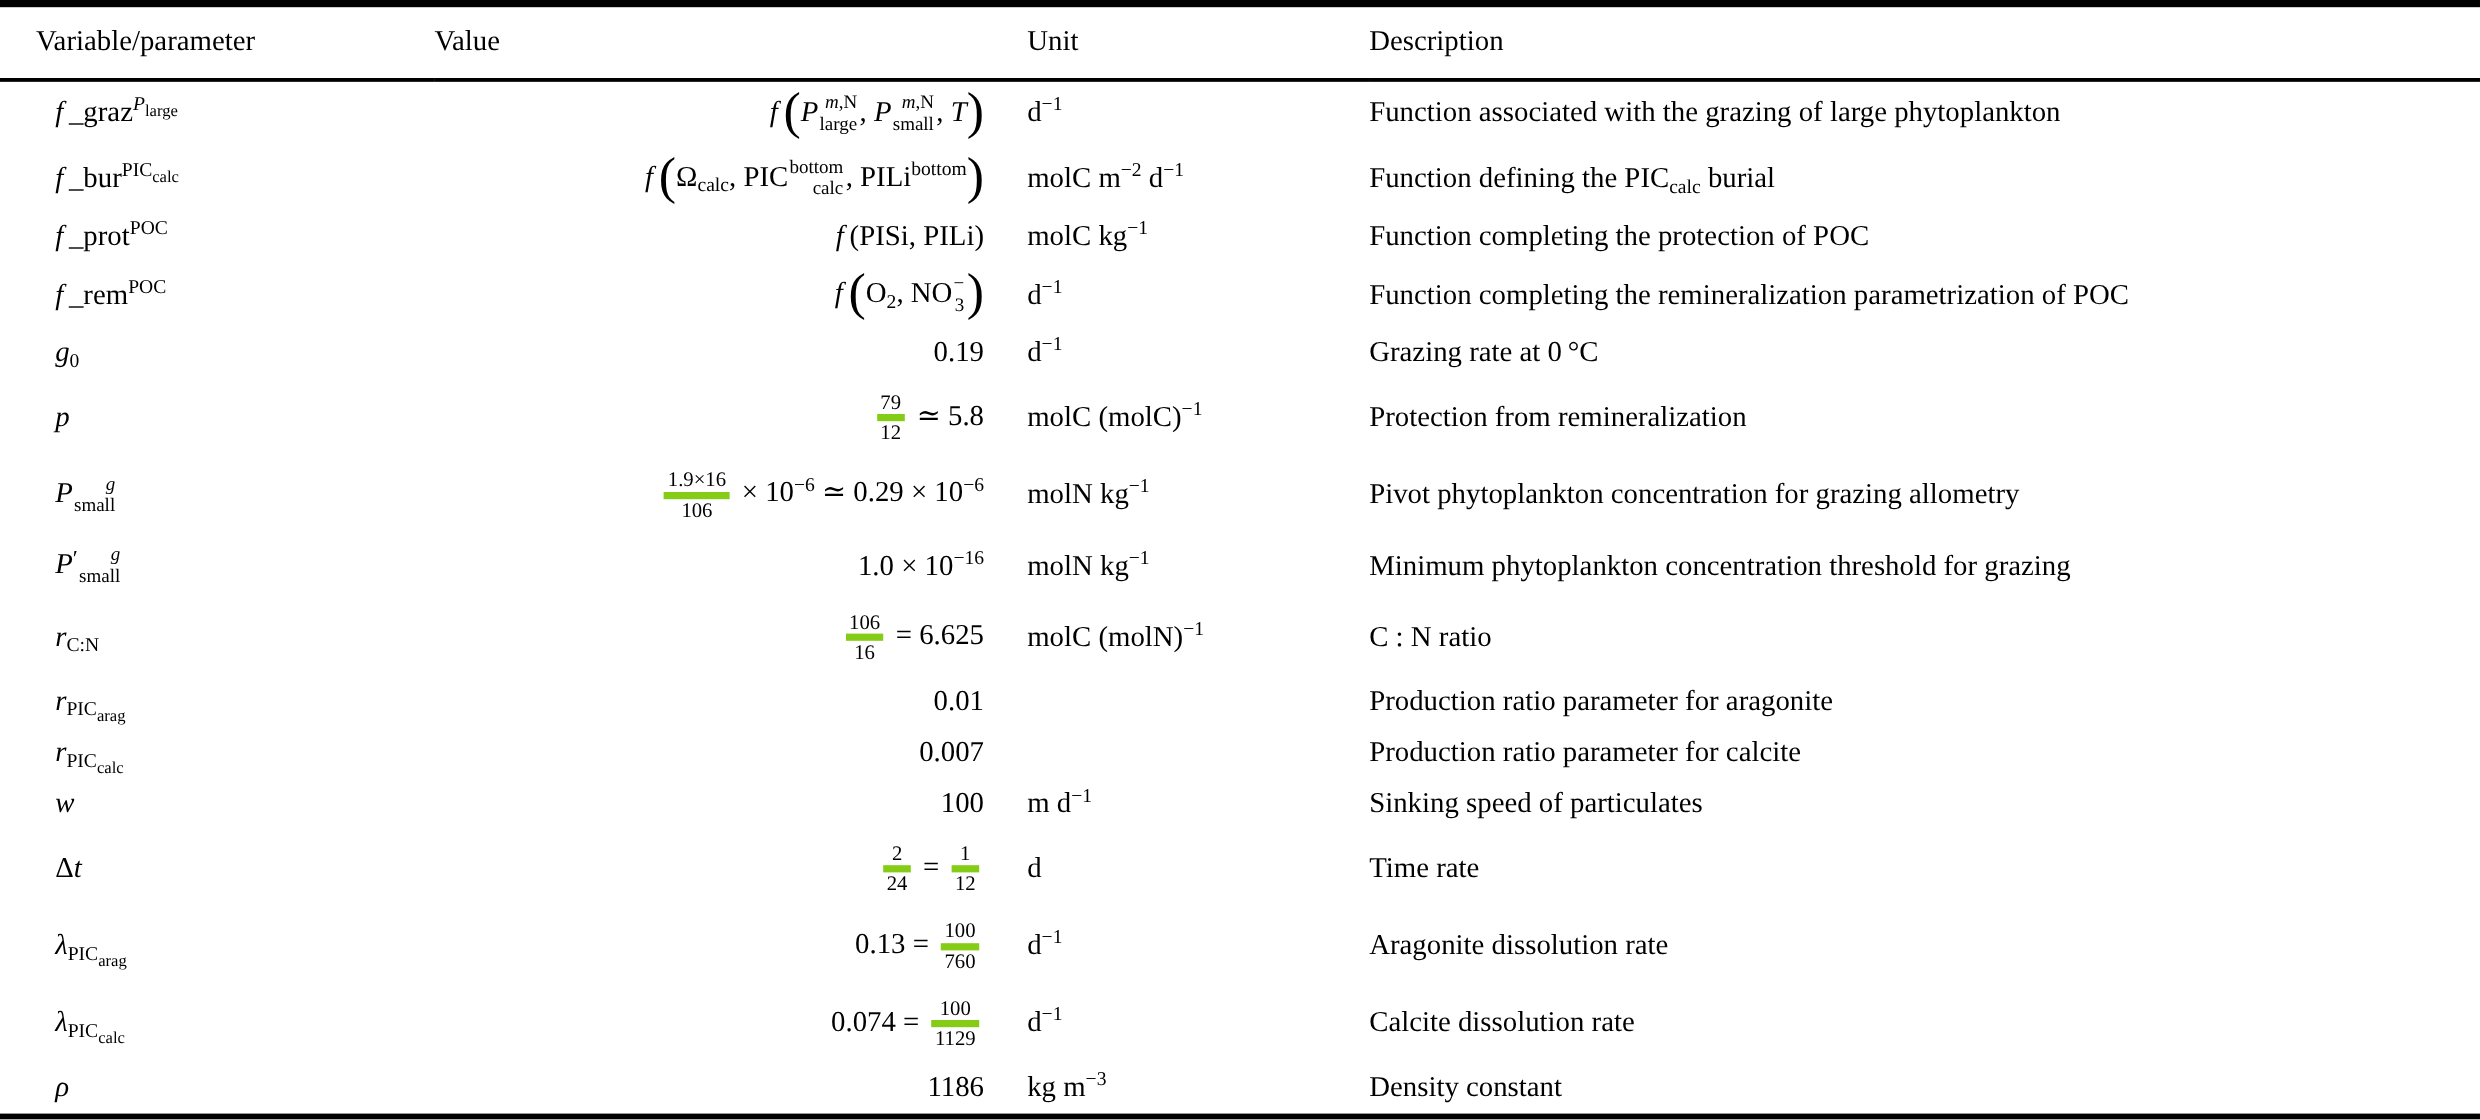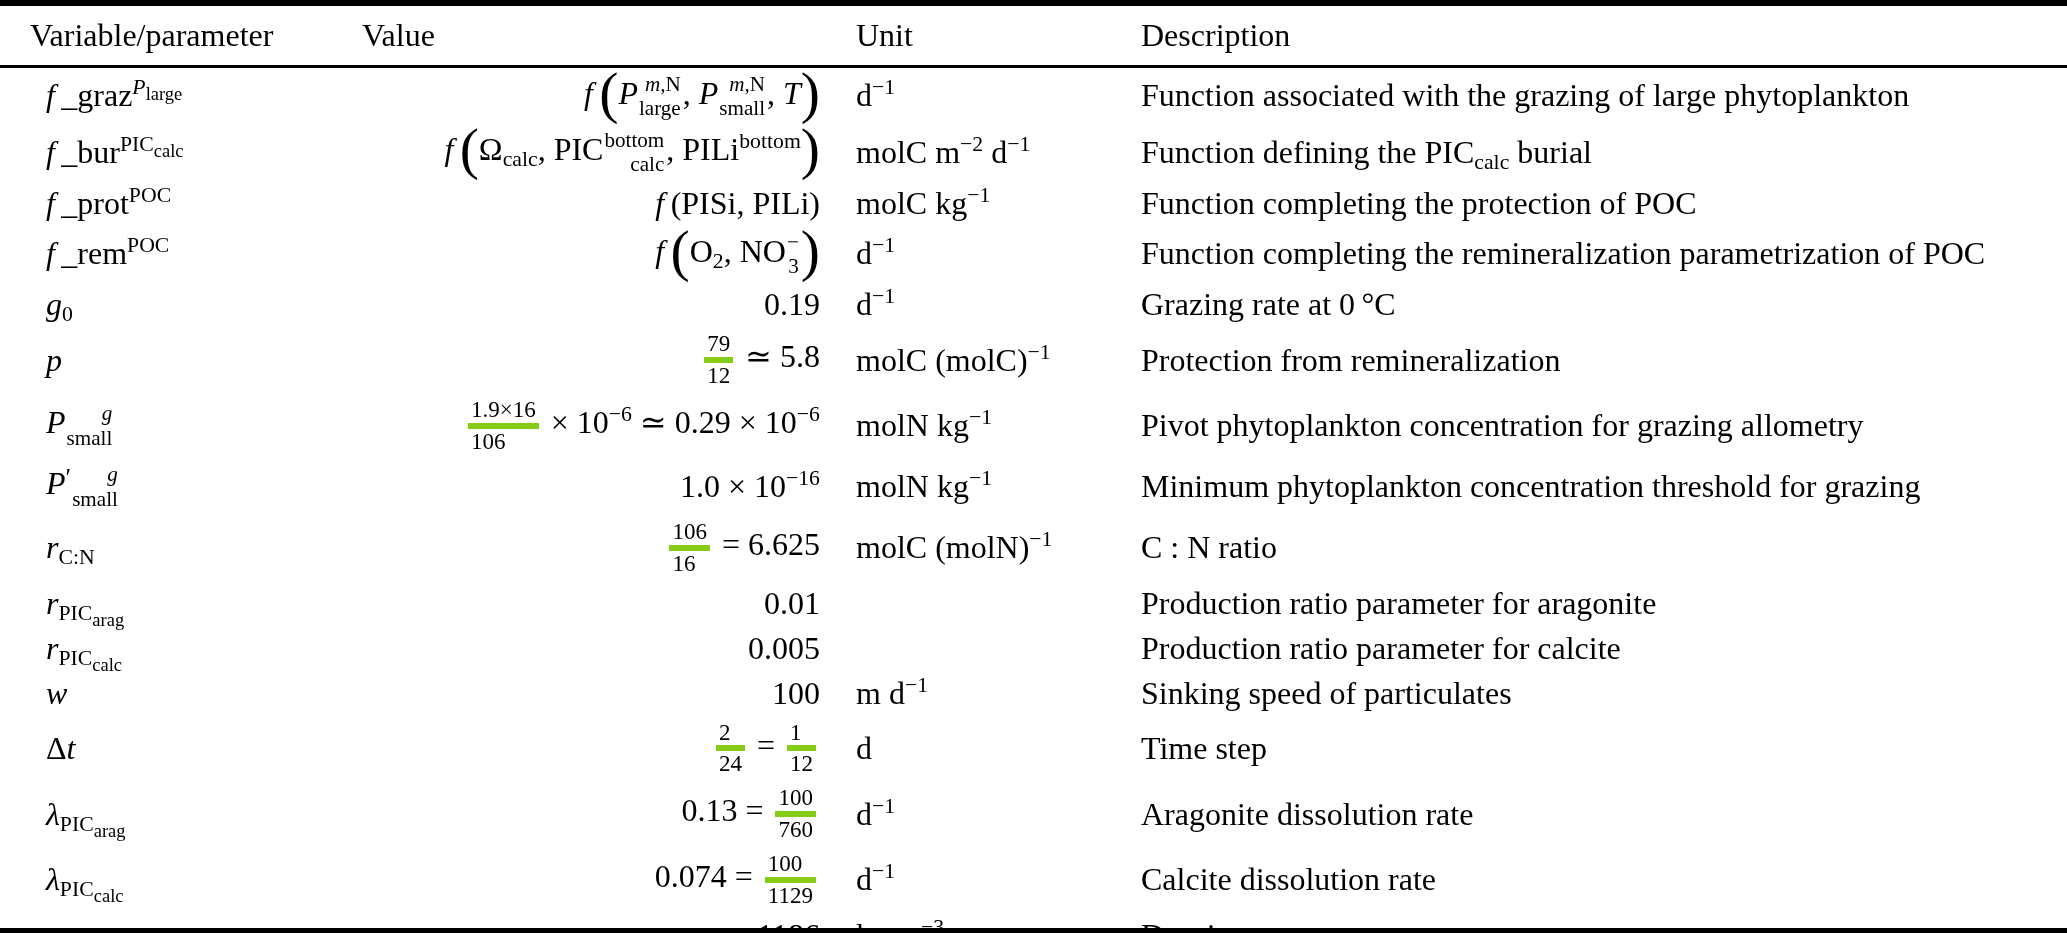--- a/index.html
+++ b/index.html
@@ -2,21 +2,21 @@
 <html><head>
 <meta charset="utf-8">
 <style>
   *{box-sizing:border-box;margin:0;padding:0}
   html,body{background:#ffffff}
   .page{
     position:relative;
     width:2067px;height:933px;
     background:#ffffff;color:#000000;
     font-family:"Liberation Serif","DejaVu Serif",serif;
-    font-size:32px;
+    font-size:24px;
     border-top:6px solid #000;
     border-bottom:5px solid #000;
     overflow:hidden;
   }
   table{border-collapse:collapse;table-layout:fixed;width:2067px;height:922px}
   col.c1{width:362px}
   col.c2{width:458px}
   col.c3{width:321px}
   col.c4{width:926px}
   thead tr{height:60px}
@@ -30,21 +30,21 @@
   td.c3{padding-left:36px}
   i{font-style:italic}
   sup{font-size:0.68em;vertical-align:0.55em;line-height:0}
   sub{font-size:0.68em;vertical-align:-0.28em;line-height:0}
   sup sub,sub sub{font-size:0.85em;vertical-align:-0.35em}
   sup.pr{font-size:0.8em;vertical-align:0.3em}
   
   .ss{display:inline-block;vertical-align:middle;line-height:1.15;text-align:right;font-size:0.66em;margin:0 2px 0 1px}
   .ss .t,.ss .b{display:block}
   
-  .frac{display:inline-block;vertical-align:middle;text-align:left;line-height:1.12;font-size:0.72em;margin:0 4px}
+  .frac{display:inline-block;vertical-align:middle;text-align:center;line-height:1.12;font-size:0.72em;margin:0 4px}
   .frac .num{display:block;padding:0 3px}
   .frac .den{display:block;border-top:6px solid #84cc16;padding:0 3px}
   
   .bp{font-size:1.8em;line-height:0;vertical-align:-0.14em}
 </style>
 </head>
 <body>
 
 <div class="page">
   <table>
@@ -118,35 +118,35 @@
     <td class="c4">C : N ratio</td>
   </tr>
         <tr>
     <td class="c1"><i>r</i><sub>PIC<sub>arag</sub></sub></td>
     <td class="c2">0.01</td>
     <td class="c3"></td>
     <td class="c4">Production ratio parameter for aragonite</td>
   </tr>
         <tr>
     <td class="c1"><i>r</i><sub>PIC<sub>calc</sub></sub></td>
-    <td class="c2">0.005</td>
+    <td class="c2">0.007</td>
     <td class="c3"></td>
     <td class="c4">Production ratio parameter for calcite</td>
   </tr>
         <tr>
     <td class="c1"><i>w</i></td>
     <td class="c2">100</td>
     <td class="c3">m d<sup>−1</sup></td>
     <td class="c4">Sinking speed of particulates</td>
   </tr>
         <tr>
     <td class="c1">Δ<i>t</i></td>
     <td class="c2"><span class="frac"><span class="num">2</span><span class="den">24</span></span> = <span class="frac"><span class="num">1</span><span class="den">12</span></span></td>
     <td class="c3">d</td>
-    <td class="c4">Time step</td>
+    <td class="c4">Time rate</td>
   </tr>
         <tr>
     <td class="c1"><i>λ</i><sub>PIC<sub>arag</sub></sub></td>
     <td class="c2">0.13 = <span class="frac"><span class="num">100</span><span class="den">760</span></span></td>
     <td class="c3">d<sup>−1</sup></td>
     <td class="c4">Aragonite dissolution rate</td>
   </tr>
         <tr>
     <td class="c1"><i>λ</i><sub>PIC<sub>calc</sub></sub></td>
     <td class="c2">0.074 = <span class="frac"><span class="num">100</span><span class="den">1129</span></span></td>

